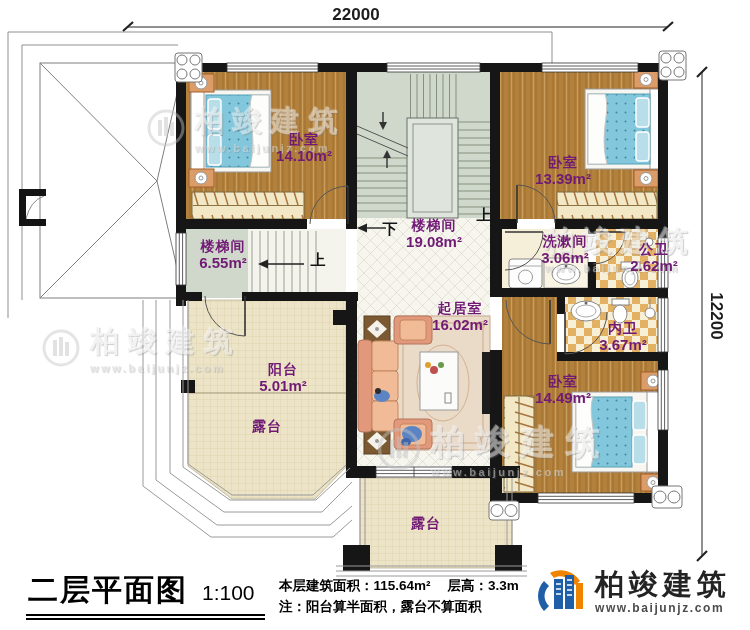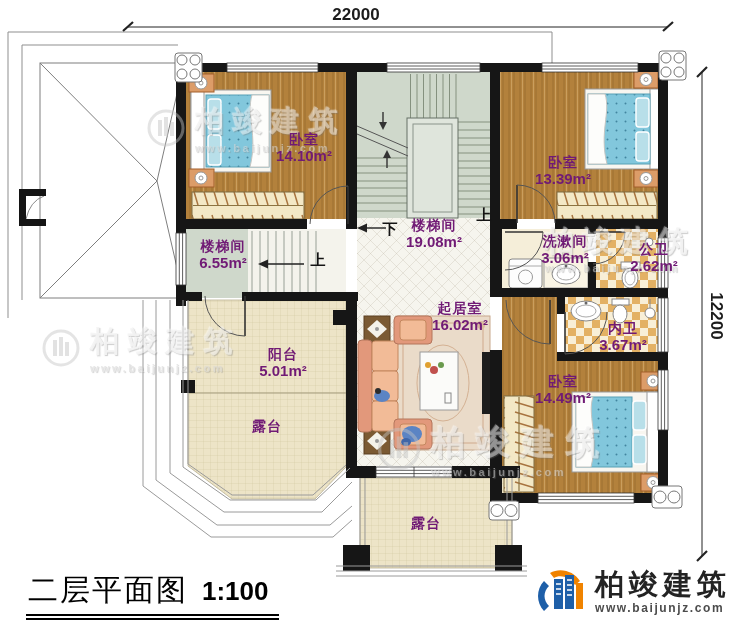--- a/index.html
+++ b/index.html
@@ -21,22 +21,22 @@
       opacity:.6;pointer-events:none;}
   .wm-t{font-size:29px;font-weight:700;letter-spacing:9px;color:rgba(238,238,238,.92);
         text-shadow:1px 1px 1px rgba(118,118,118,.6),-1px -1px 1px rgba(255,255,255,.75);white-space:nowrap;}
   .wm-u{font-size:11px;font-weight:700;letter-spacing:2.5px;color:rgba(215,215,215,.95);
         text-shadow:1px 1px 1px rgba(125,125,125,.55);white-space:nowrap;}
   .wm-big .wm-t{font-size:34px;letter-spacing:11px;}
 
   
   #title-wrap{position:absolute;left:26px;top:570px;z-index:40;display:flex;align-items:baseline;gap:14px;
               border-bottom:6px double #000;padding:0 10px 3px 2px;}
-  #plan-title{font-size:30px;font-weight:400;letter-spacing:2px;color:#000;}
-  #plan-scale{font-size:26px;font-weight:700;color:#000;}
+  #plan-title{font-size:30px;font-weight:700;letter-spacing:2px;color:#000;}
+  #plan-scale{font-size:21px;font-weight:400;color:#000;}
   #info{position:absolute;left:279px;top:576px;z-index:40;color:#000;font-weight:700;font-size:13.5px;line-height:1.55;}
   #info .gap{display:inline-block;width:17px;}
   #logo-block{position:absolute;left:534px;top:567px;z-index:40;display:flex;align-items:center;gap:7px;}
   #logo-text{display:flex;flex-direction:column;line-height:1;}
   #logo-brand{font-size:29px;font-weight:700;letter-spacing:5px;color:#232323;}
   #logo-url{font-size:12px;font-weight:700;letter-spacing:1.6px;color:#4c4c4c;margin-top:3px;}
 </style>
 </head>
 <body>
 
@@ -494,34 +494,40 @@
   <div class="ra">2.62m²</div>
 </div>
 <div class="rlabel" style="left:623px;top:337px">
   <div class="rn">内卫</div>
   <div class="ra">3.67m²</div>
 </div>
 <div class="rlabel" style="left:460px;top:317px">
   <div class="rn">起居室</div>
   <div class="ra">16.02m²</div>
 </div>
-<div class="rlabel" style="left:283px;top:363px">
+<div class="rlabel" style="left:283px;top:378px">
   <div class="rn">阳台</div>
   <div class="ra">5.01m²</div>
 </div>
 <div class="rlabel" style="left:267px;top:427px">
   <div class="rn">露台</div>
 </div>
 <div class="rlabel" style="left:426px;top:524px">
   <div class="rn">露台</div>
 </div>
 
 <div id="title-wrap">
   <span id="plan-title">二层平面图</span>
   <span id="plan-scale">1:100</span>
+</div>
+<div id="info">
+  <div>
+    <span>本层建筑面积：</span><span>115.64m²</span><span class="gap"></span><span>层高：</span><span>3.3m</span>
+  </div>
+  <div>注：阳台算半面积，露台不算面积</div>
 </div>
 <div id="logo-block">
   <svg width="54" height="50" viewBox="0 0 54 50">
     <path d="M10 44C2 36 2 22 10 14L15 19C9 25 9 33 15 39Z" fill="#1e5fa8"></path>
     <path d="M16 6C26 0 40 4 46 14L41 18C36 10 26 7 20 11Z" fill="#f08300"></path>
     <rect x="20" y="12" width="9" height="30" fill="#1e5fa8"></rect>
     <rect x="31" y="8" width="9" height="34" fill="#1e5fa8"></rect>
     <rect x="42" y="16" width="7" height="26" fill="#f08300"></rect>
     <path d="M22 17H27 M22 22H27 M22 27H27 M33 13H38 M33 18H38 M33 23H38 M33 28H38" stroke="#fff" stroke-width="1.5" fill="none"></path>
   </svg>

